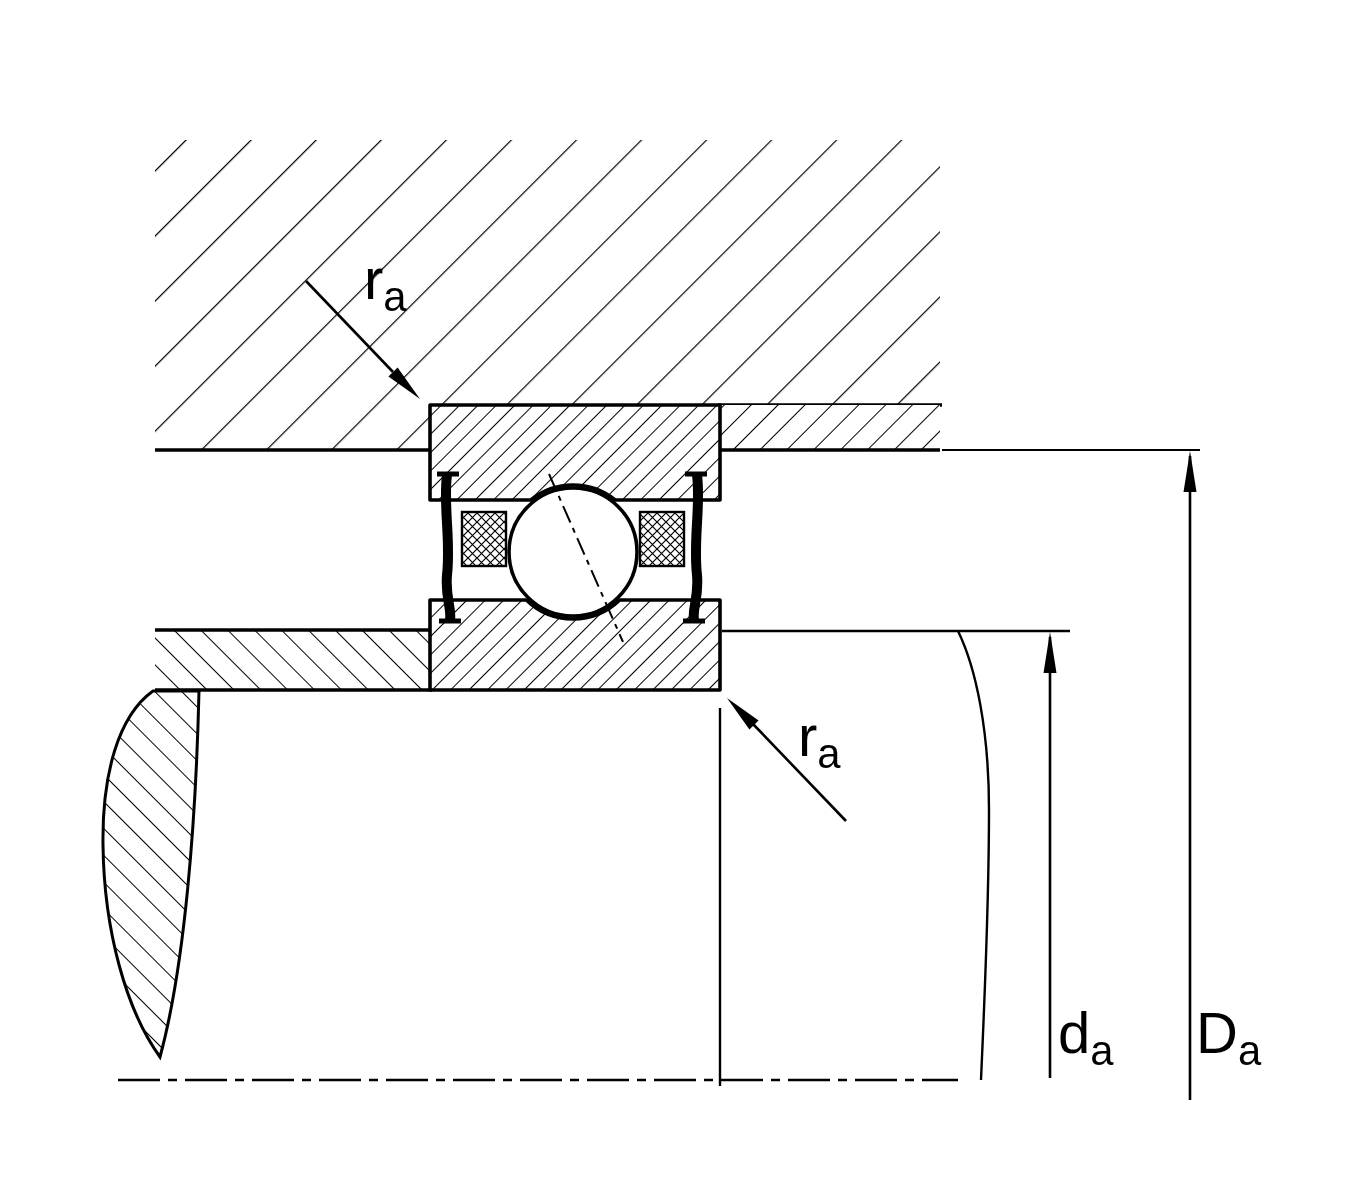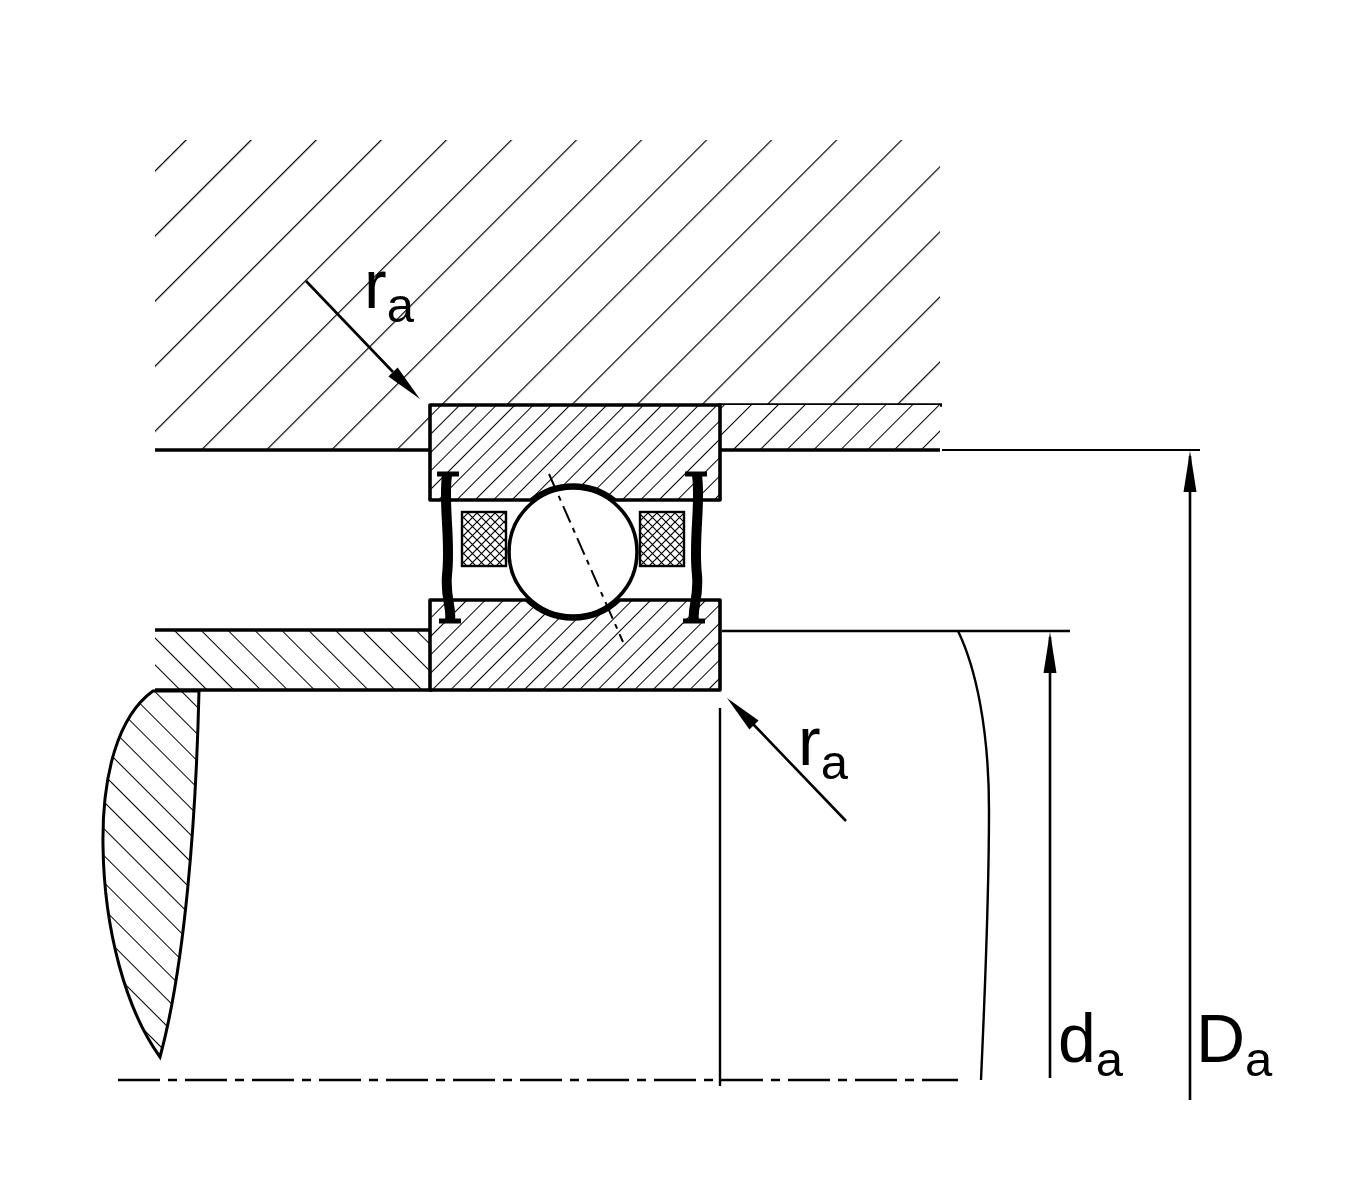--- a/index.html
+++ b/index.html
@@ -7,21 +7,21 @@
     position:relative;
     width:1350px;height:1200px;
     background:#ffffff;
     overflow:hidden;
     font-family:"Liberation Sans", sans-serif;
     color:#000;
   }
   .stage svg{position:absolute;left:0;top:0;}
   .dim-label{
     position:absolute;
-    font-size:68px;
+    font-size:58px;
     line-height:1;
     white-space:nowrap;
     color:#000;
   }
   .dim-label .sub{
     font-size:0.72em;
     vertical-align:-0.28em;
   }
 </style>
 </head>

